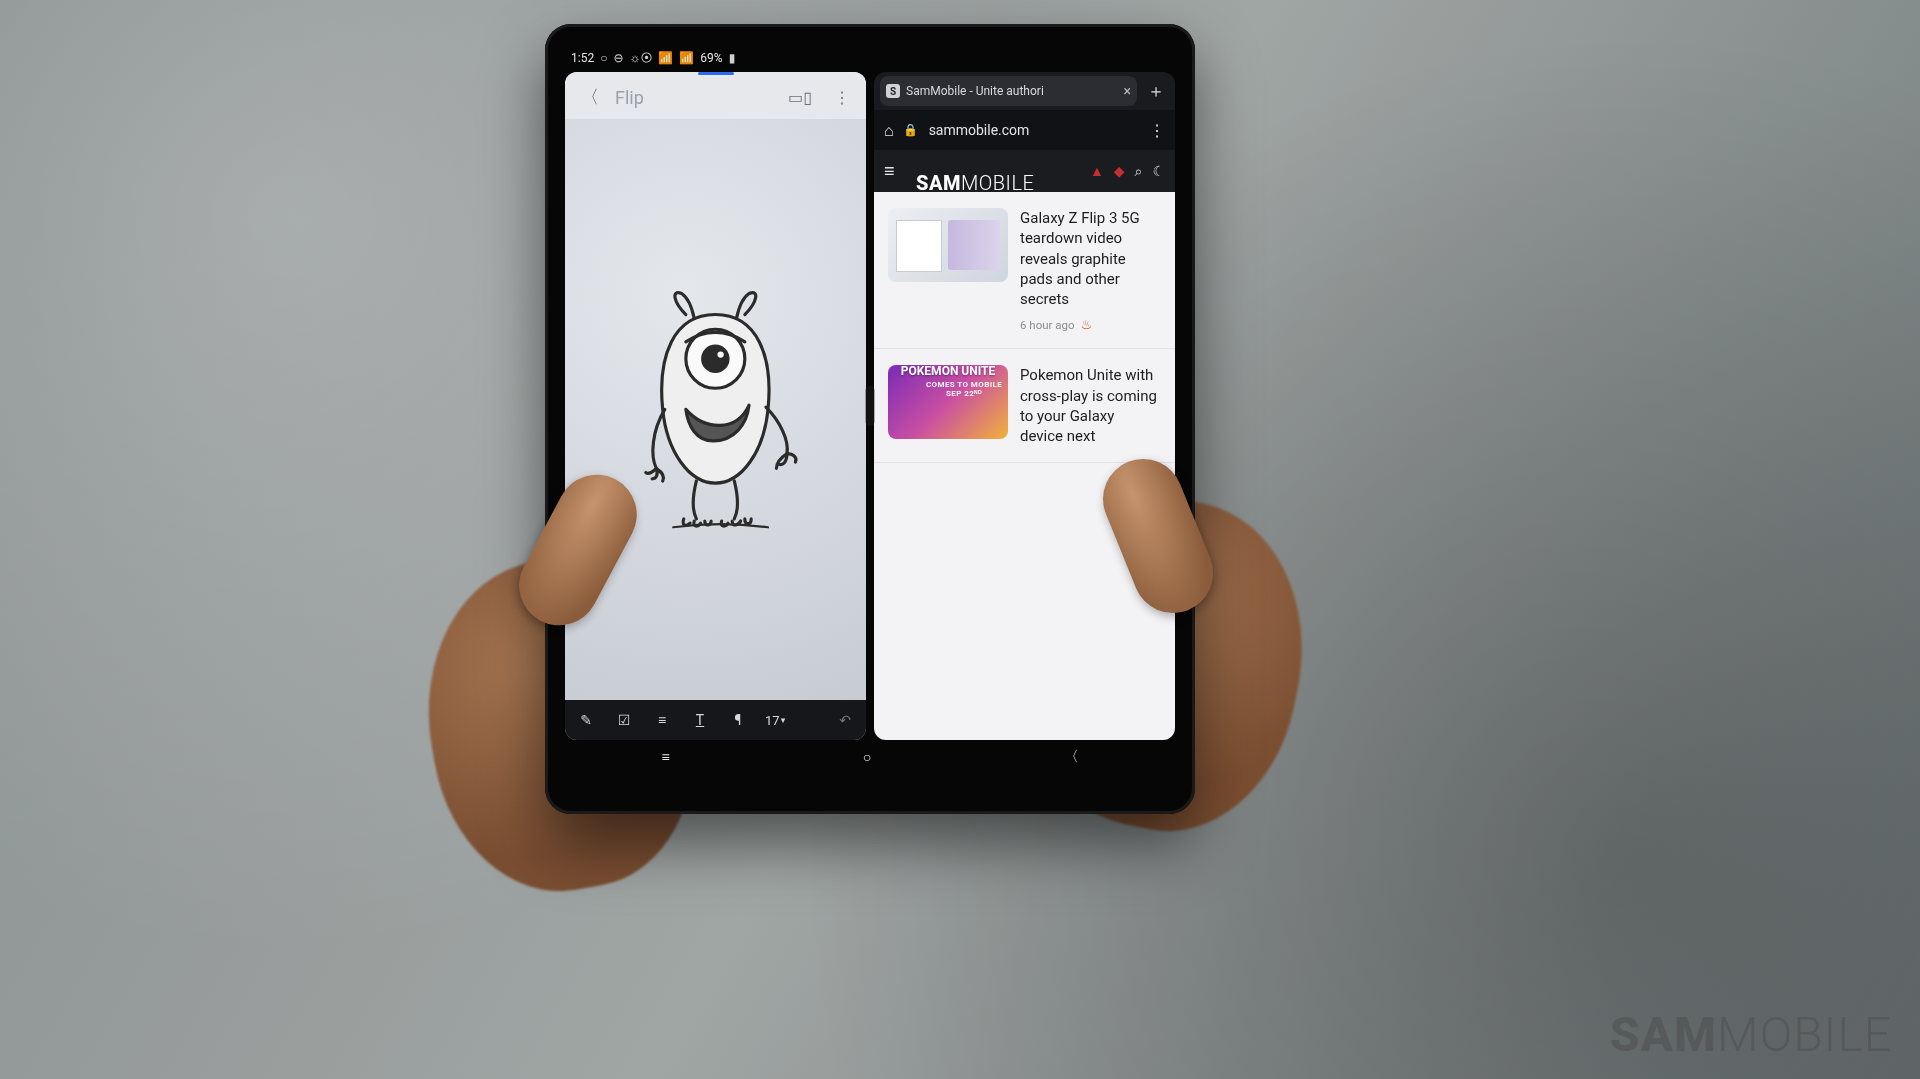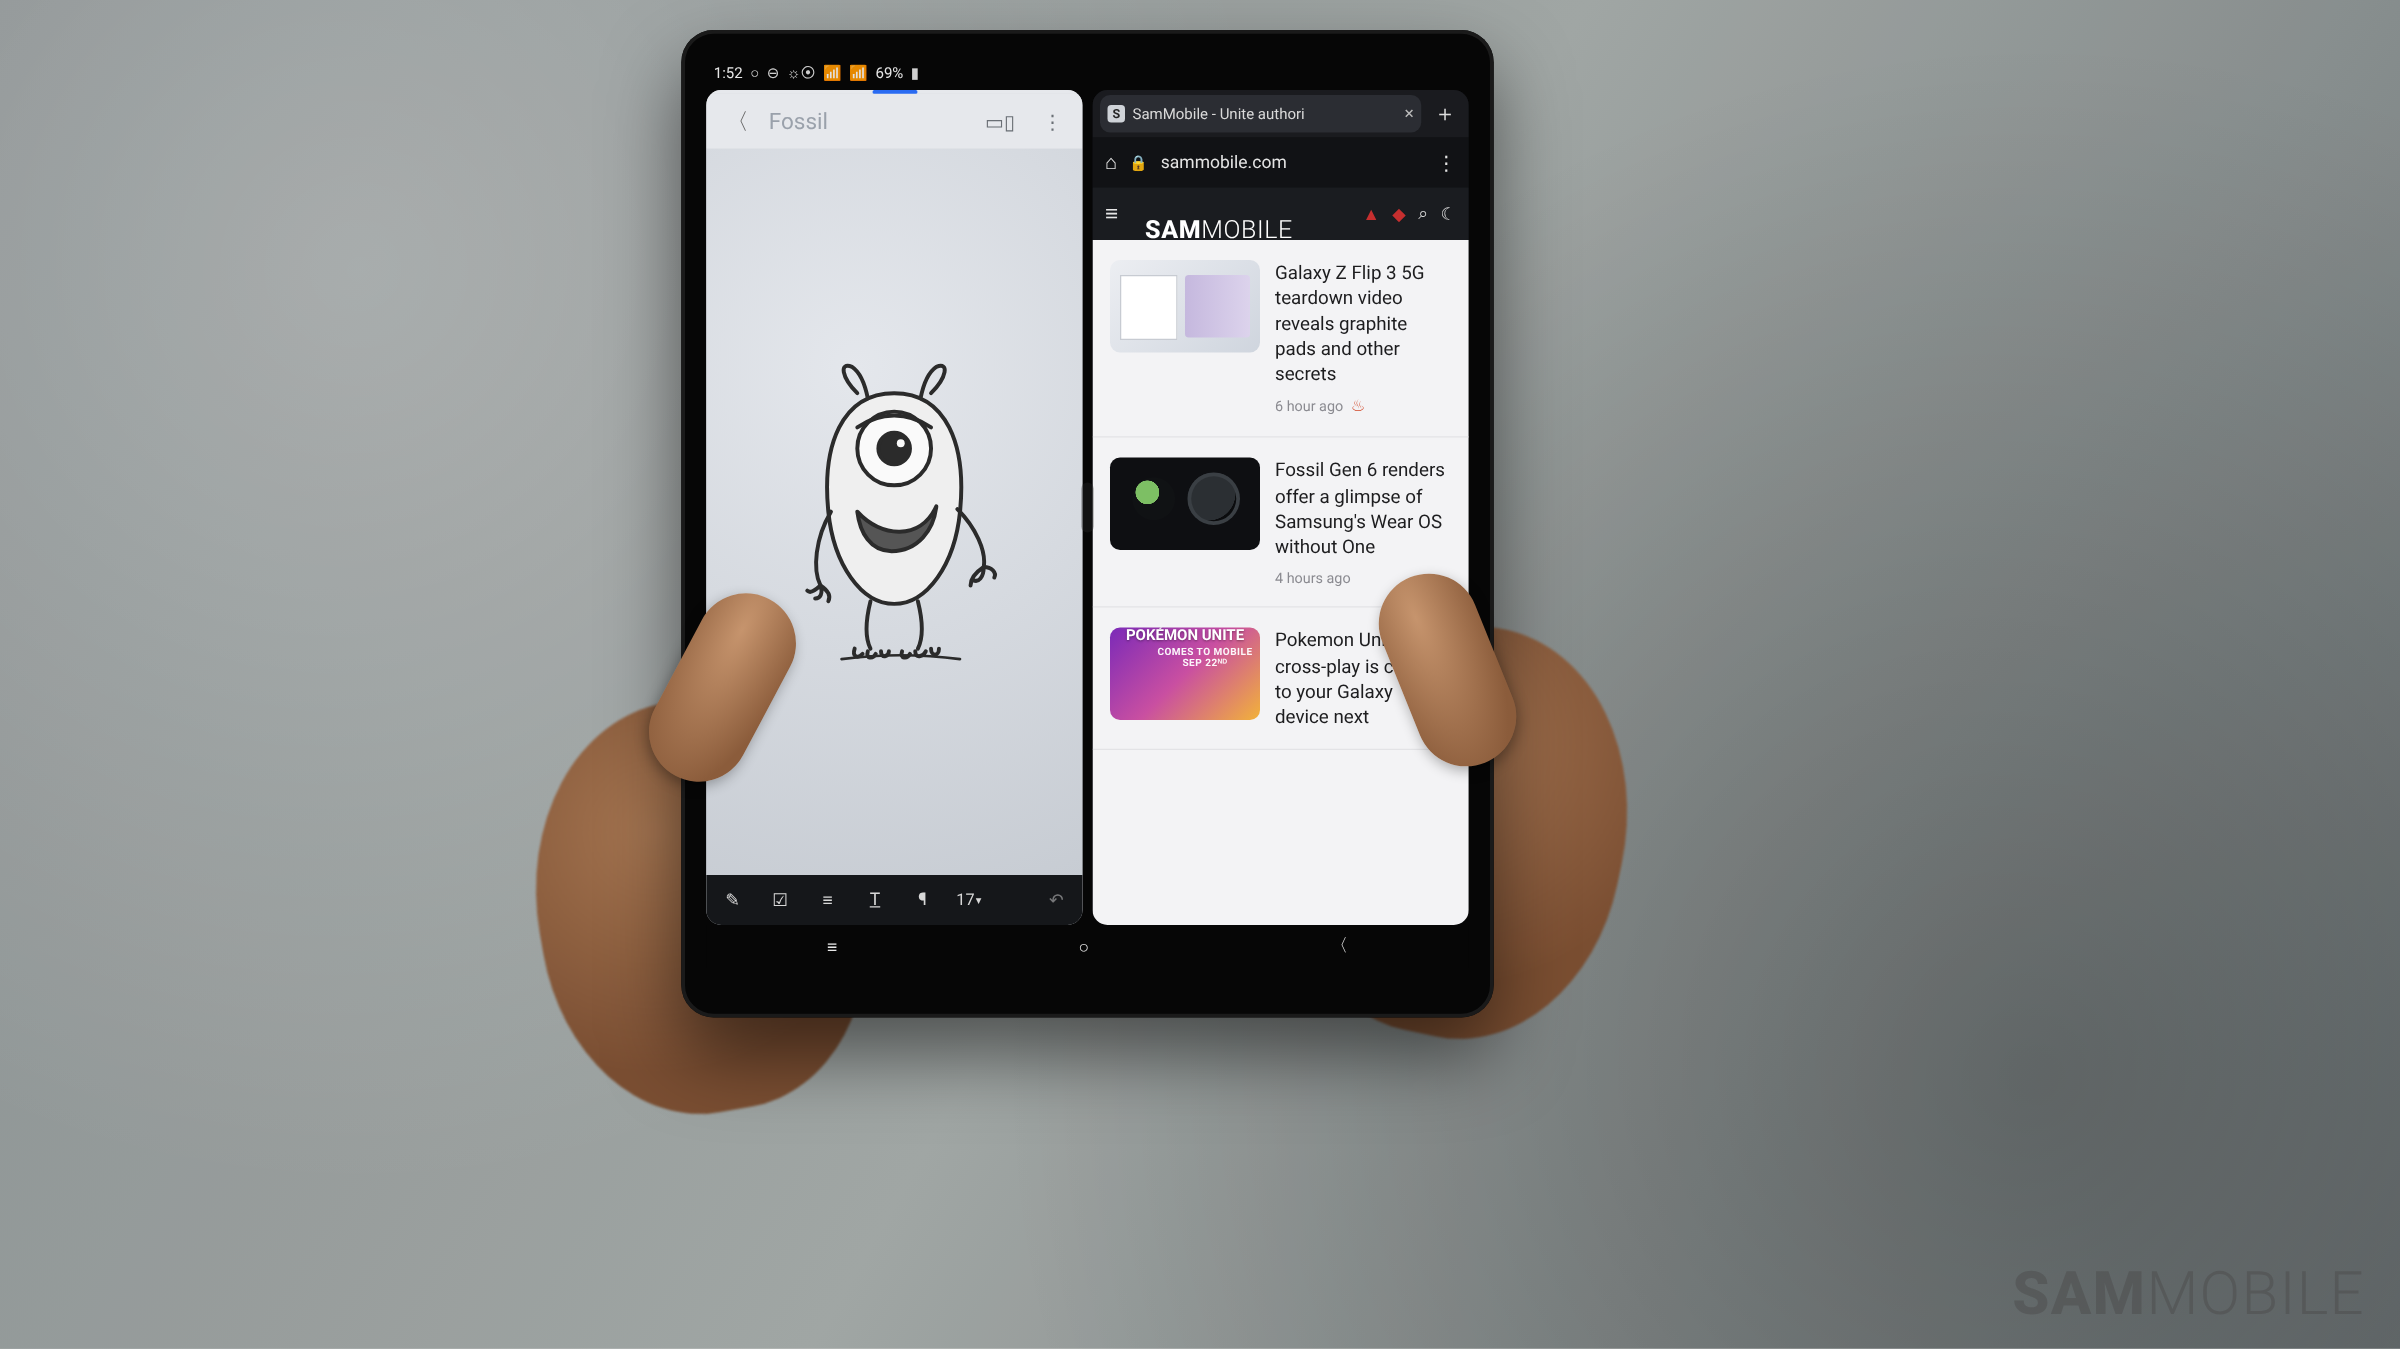--- a/index.html
+++ b/index.html
@@ -205,21 +205,21 @@
       <span class="ico">▮</span>
     </div>
   </div>
 
   <div class="split">
 
     <div class="pane notes">
       <div class="notes-prog"></div>
       <div class="notes-header">
         <span class="back">〈</span>
-        <span class="title-input">Fossil</span>
+        <span class="title-input">Flip</span>
         <span class="tb-ico">▭▯</span>
         <span class="tb-ico">⋮</span>
       </div>
       <div class="notes-canvas">
         <svg class="sketch" viewBox="0 0 200 240">
           <g stroke="#2b2b2b" fill="none" stroke-width="3" stroke-linecap="round" stroke-linejoin="round">
 
             <path d="M100 30 C60 30 45 70 50 120 C54 160 75 190 100 190 C125 190 146 160 150 120 C155 70 140 30 100 30 Z" fill="#efefef"></path>
 
             <path d="M72 30 C60 18 58 6 68 10 C74 14 78 24 80 34"></path>
@@ -286,29 +286,20 @@
         <span class="moon">☾</span>
       </div>
       <div class="feed">
         <div class="article">
           <div class="thumb t1"></div>
           <div class="tx">
             <div class="title">Galaxy Z Flip 3 5G teardown video reveals graphite pads and other secrets</div>
             <div class="meta">
               <span>6 hour ago</span>
               <span class="fire">♨</span>
-            </div>
-          </div>
-        </div>
-        <div class="article">
-          <div class="thumb t2"></div>
-          <div class="tx">
-            <div class="title">Fossil Gen 6 renders offer a glimpse of Samsung's Wear OS without One</div>
-            <div class="meta">
-              <span>4 hours ago</span>
             </div>
           </div>
         </div>
         <div class="article">
           <div class="thumb t3">
             <div>
               <div class="p1">POKÉMON UNITE</div>
               <div class="p2">COMES TO MOBILE SEP 22ᴺᴰ</div>
             </div>
           </div>

